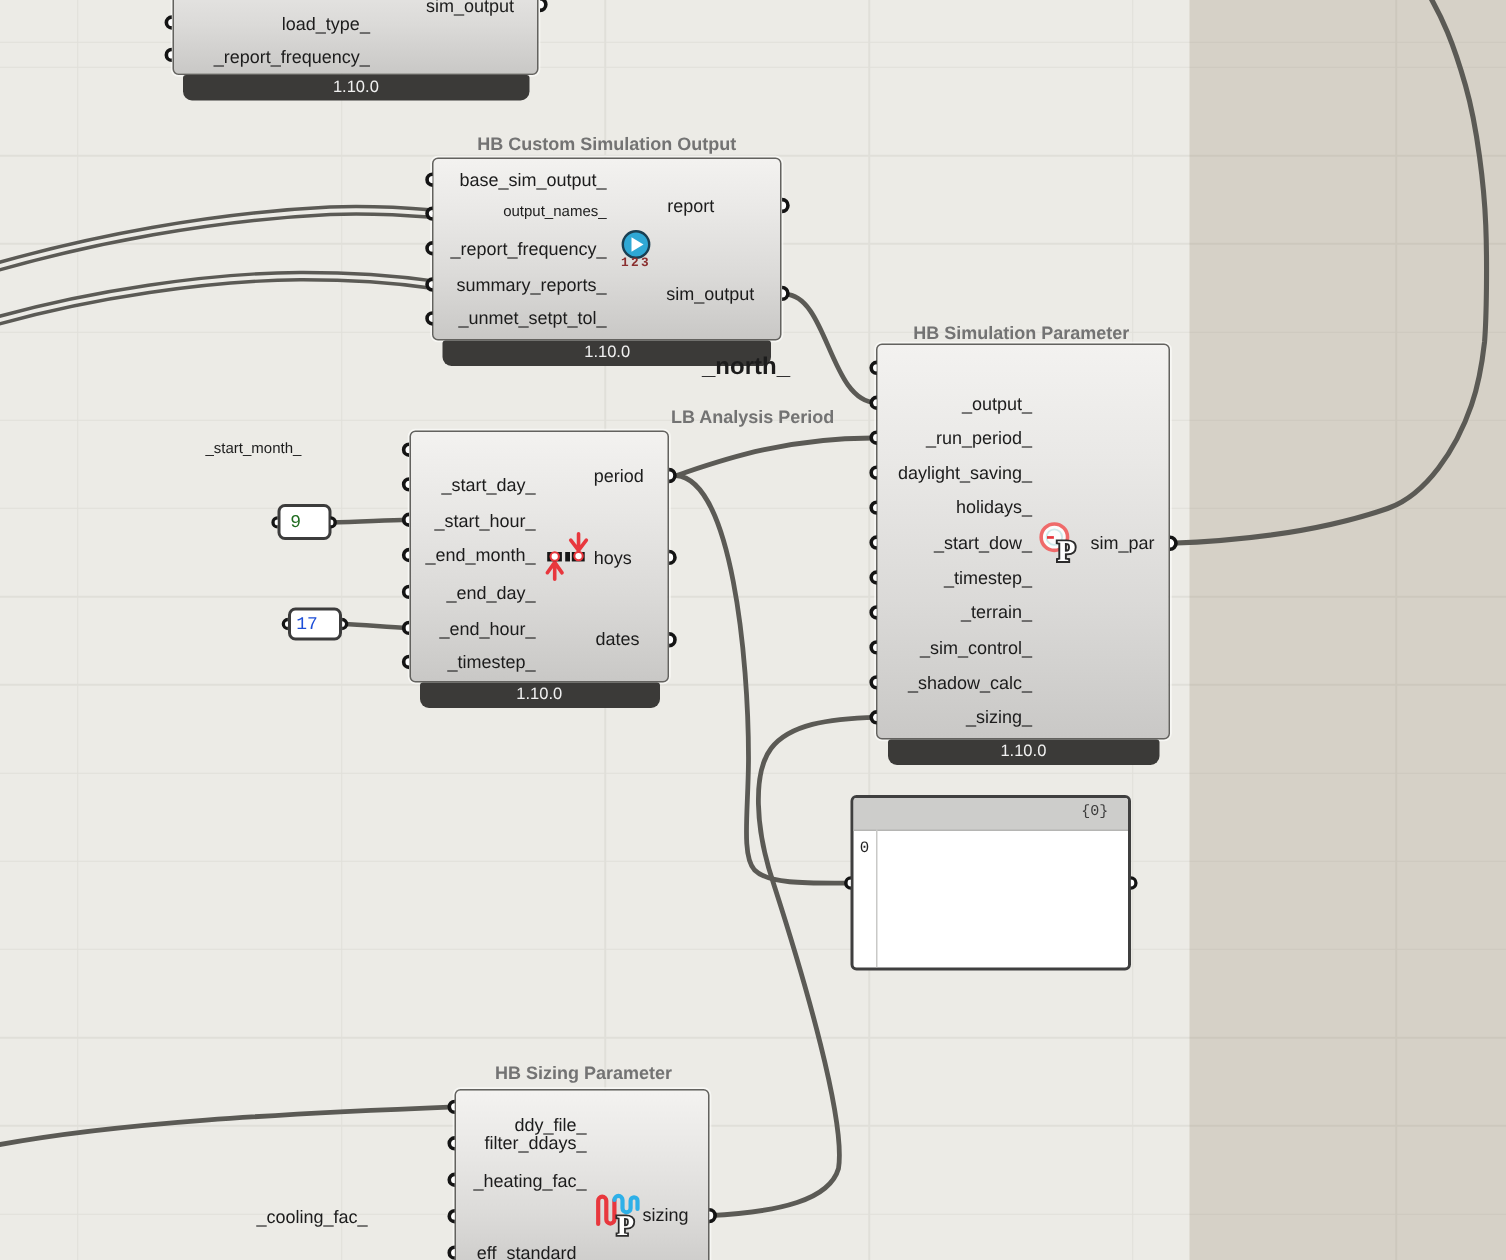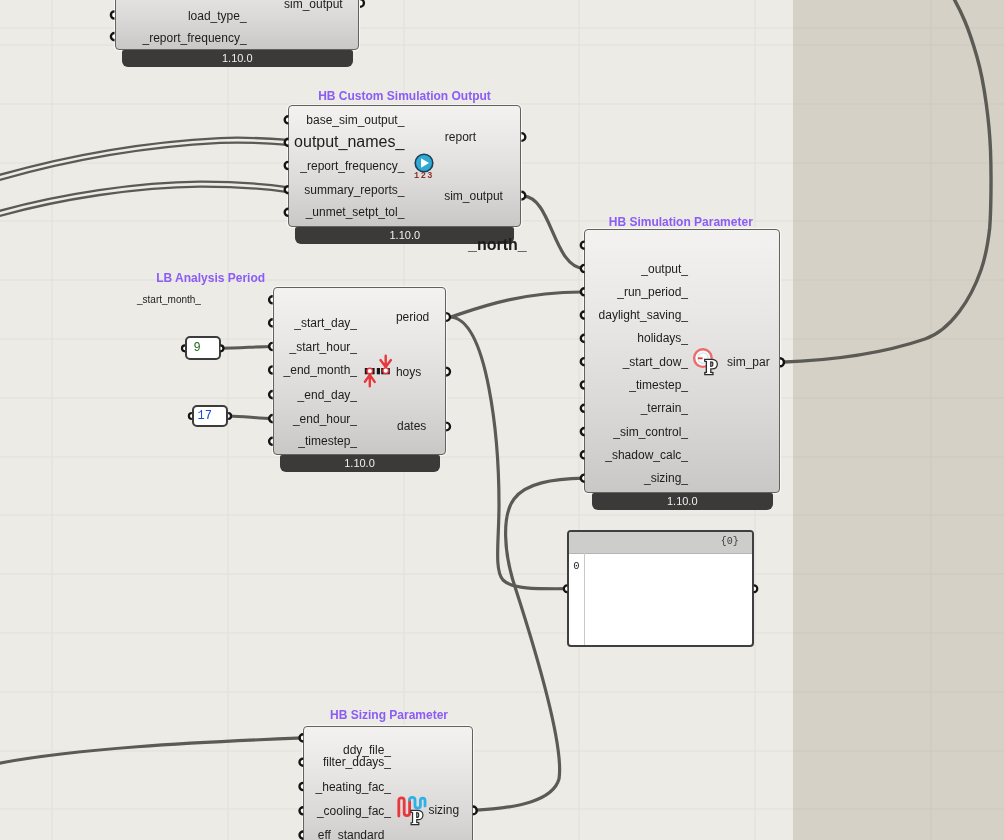--- a/index.html
+++ b/index.html
@@ -9,44 +9,44 @@
   repeating-linear-gradient(to bottom,#E0DFD9 0 1px,transparent 1px 58.8px),
   repeating-linear-gradient(to right,#E0DFD9 0 1px,transparent 1px 175.8px);
  background-position:0 44.5px,51.5px 0;}
 .band{position:absolute;left:793px;top:0;width:211px;height:840px;
  background:rgba(137,119,92,0.225);}
 .comp{position:absolute;border:1.4px solid #63625f;border-radius:4px;
  background:linear-gradient(180deg,#f3f2f0 0%,#e9e8e6 30%,#dbdad8 65%,#c9c8c6 100%);
  box-sizing:border-box;box-shadow:0 0 0 1.2px rgba(252,252,250,0.7);}
 .vbar{position:absolute;background:#3B3A38;border-radius:2px 2px 6px 6px;
  color:#f0f0f0;font-size:11px;text-align:center;}
-.title{position:absolute;font-size:12px;font-weight:bold;color:#8b5cf6;white-space:nowrap;}
+.title{position:absolute;font-size:12px;font-weight:bold;color:#737373;white-space:nowrap;}
 .lab{position:absolute;font-size:12px;color:#1c1c1c;white-space:nowrap;}
 .mono{font-family:"Liberation Mono",monospace;}
 </style></head><body>
 <div class="grid"></div>
 <div class="band"></div>
 <div class="comp" style="left:114.5px;top:-45px;width:244.5px;height:95px;"></div>
 <div class="vbar" style="left:122px;top:49.8px;width:230.5px;height:17px;line-height:17px;">1.10.0</div>
 <div class="lab" style="left:26.599999999999994px;top:8px;width:220px;height:16px;line-height:16px;text-align:right;font-size:12px;">load_type_</div>
 <div class="lab" style="left:26.599999999999994px;top:29.5px;width:220px;height:16px;line-height:16px;text-align:right;font-size:12px;">_report_frequency_</div>
 <div class="lab" style="left:284px;top:-4.5px;width:200px;height:16px;line-height:16px;font-size:12px;">sim_output</div>
 <div class="comp" style="left:288.3px;top:104.7px;width:233.09999999999997px;height:121.89999999999999px;"></div>
 <div class="vbar" style="left:295.3px;top:226.6px;width:218.99999999999994px;height:17px;line-height:17px;">1.10.0</div>
 <div class="title" style="left:204.5px;top:89px;width:400px;text-align:center;">HB Custom Simulation Output</div>
 <div class="lab" style="left:184.39999999999998px;top:111.8px;width:220px;height:16px;line-height:16px;text-align:right;font-size:12px;">base_sim_output_</div>
-<div class="lab" style="left:184.39999999999998px;top:134.4px;width:220px;height:16px;line-height:16px;text-align:right;font-size:16px;">output_names_</div>
+<div class="lab" style="left:184.39999999999998px;top:134.4px;width:220px;height:16px;line-height:16px;text-align:right;font-size:10px;">output_names_</div>
 <div class="lab" style="left:184.39999999999998px;top:157.5px;width:220px;height:16px;line-height:16px;text-align:right;font-size:12px;">_report_frequency_</div>
 <div class="lab" style="left:184.39999999999998px;top:181.7px;width:220px;height:16px;line-height:16px;text-align:right;font-size:12px;">summary_reports_</div>
 <div class="lab" style="left:184.39999999999998px;top:204.3px;width:220px;height:16px;line-height:16px;text-align:right;font-size:12px;">_unmet_setpt_tol_</div>
 <div class="lab" style="left:444.8px;top:129px;width:200px;height:16px;line-height:16px;font-size:12px;">report</div>
 <div class="lab" style="left:444.2px;top:187.6px;width:200px;height:16px;line-height:16px;font-size:12px;">sim_output</div>
 <div class="comp" style="left:272.7px;top:287.1px;width:173.40000000000003px;height:168.09999999999997px;"></div>
 <div class="vbar" style="left:279.5px;top:455px;width:160.0px;height:17px;line-height:17px;">1.10.0</div>
-<div class="title" style="left:156.2px;top:271px;width:400px;text-align:left;">LB Analysis Period</div>
+<div class="title" style="left:156.2px;top:271px;width:400px;text-align:right;">LB Analysis Period</div>
 <div class="lab" style="left:137px;top:291.8px;width:220px;height:16px;line-height:16px;text-align:left;font-size:10px;">_start_month_</div>
 <div class="lab" style="left:137px;top:314.9px;width:220px;height:16px;line-height:16px;text-align:right;font-size:12px;">_start_day_</div>
 <div class="lab" style="left:137px;top:338.5px;width:220px;height:16px;line-height:16px;text-align:right;font-size:12px;">_start_hour_</div>
 <div class="lab" style="left:137px;top:362.0px;width:220px;height:16px;line-height:16px;text-align:right;font-size:12px;">_end_month_</div>
 <div class="lab" style="left:137px;top:386.6px;width:220px;height:16px;line-height:16px;text-align:right;font-size:12px;">_end_day_</div>
 <div class="lab" style="left:137px;top:410.6px;width:220px;height:16px;line-height:16px;text-align:right;font-size:12px;">_end_hour_</div>
 <div class="lab" style="left:137px;top:433.3px;width:220px;height:16px;line-height:16px;text-align:right;font-size:12px;">_timestep_</div>
 <div class="lab" style="left:395.9px;top:308.5px;width:200px;height:16px;line-height:16px;font-size:12px;">period</div>
 <div class="lab" style="left:395.9px;top:363.6px;width:200px;height:16px;line-height:16px;font-size:12px;">hoys</div>
 <div class="lab" style="left:397px;top:418.4px;width:200px;height:16px;line-height:16px;font-size:12px;">dates</div>
@@ -63,21 +63,21 @@
 <div class="lab" style="left:468px;top:400.29999999999995px;width:220px;height:16px;line-height:16px;text-align:right;font-size:12px;">_terrain_</div>
 <div class="lab" style="left:468px;top:423.6px;width:220px;height:16px;line-height:16px;text-align:right;font-size:12px;">_sim_control_</div>
 <div class="lab" style="left:468px;top:446.9px;width:220px;height:16px;line-height:16px;text-align:right;font-size:12px;">_shadow_calc_</div>
 <div class="lab" style="left:468px;top:470.2px;width:220px;height:16px;line-height:16px;text-align:right;font-size:12px;">_sizing_</div>
 <div class="lab" style="left:727px;top:354.2px;width:200px;height:16px;line-height:16px;font-size:12px;">sim_par</div>
 <div class="comp" style="left:303.1px;top:725.5px;width:169.79999999999995px;height:130.5px;"></div>
 <div class="title" style="left:189px;top:708px;width:400px;text-align:center;">HB Sizing Parameter</div>
 <div class="lab" style="left:171px;top:742px;width:220px;height:16px;line-height:16px;text-align:right;font-size:12px;">ddy_file_</div>
 <div class="lab" style="left:171px;top:754.1999999999999px;width:220px;height:16px;line-height:16px;text-align:right;font-size:12px;">filter_ddays_</div>
 <div class="lab" style="left:171px;top:778.5px;width:220px;height:16px;line-height:16px;text-align:right;font-size:12px;">_heating_fac_</div>
-<div class="lab" style="left:171px;top:802.8px;width:220px;height:16px;line-height:16px;text-align:right;font-size:12px;">_cooling_fac_</div>
+<div class="lab" style="left:171px;top:802.8px;width:220px;height:16px;line-height:16px;font-size:12px;">_cooling_fac_</div>
 <div class="lab" style="left:171px;top:827.1px;width:220px;height:16px;line-height:16px;text-align:right;font-size:12px;">eff_standard_</div>
 <div class="lab" style="left:428.4px;top:802.4px;width:200px;height:16px;line-height:16px;font-size:12px;">sizing</div>
 <div style="position:absolute;left:567.2px;top:530.3px;width:186.7px;height:116.9px;
  box-sizing:border-box;border:2px solid #3f3f3f;border-radius:4px;background:#ffffff;overflow:hidden;">
  <div style="position:absolute;left:0;top:0;right:0;height:21px;background:#CDCDCB;border-bottom:1px solid #b5b5b3;"></div>
  <div class="mono" style="position:absolute;right:13px;top:4px;font-size:10px;color:#3c3c3c;">{0}</div>
  <div style="position:absolute;left:15px;top:21px;bottom:0;width:1px;background:#c9c9c7;"></div>
  <div class="mono" style="position:absolute;left:4px;top:28px;font-size:10.5px;color:#222;">0</div>
 </div>
 <div style="position:absolute;left:185px;top:336px;width:35.5px;height:24px;

